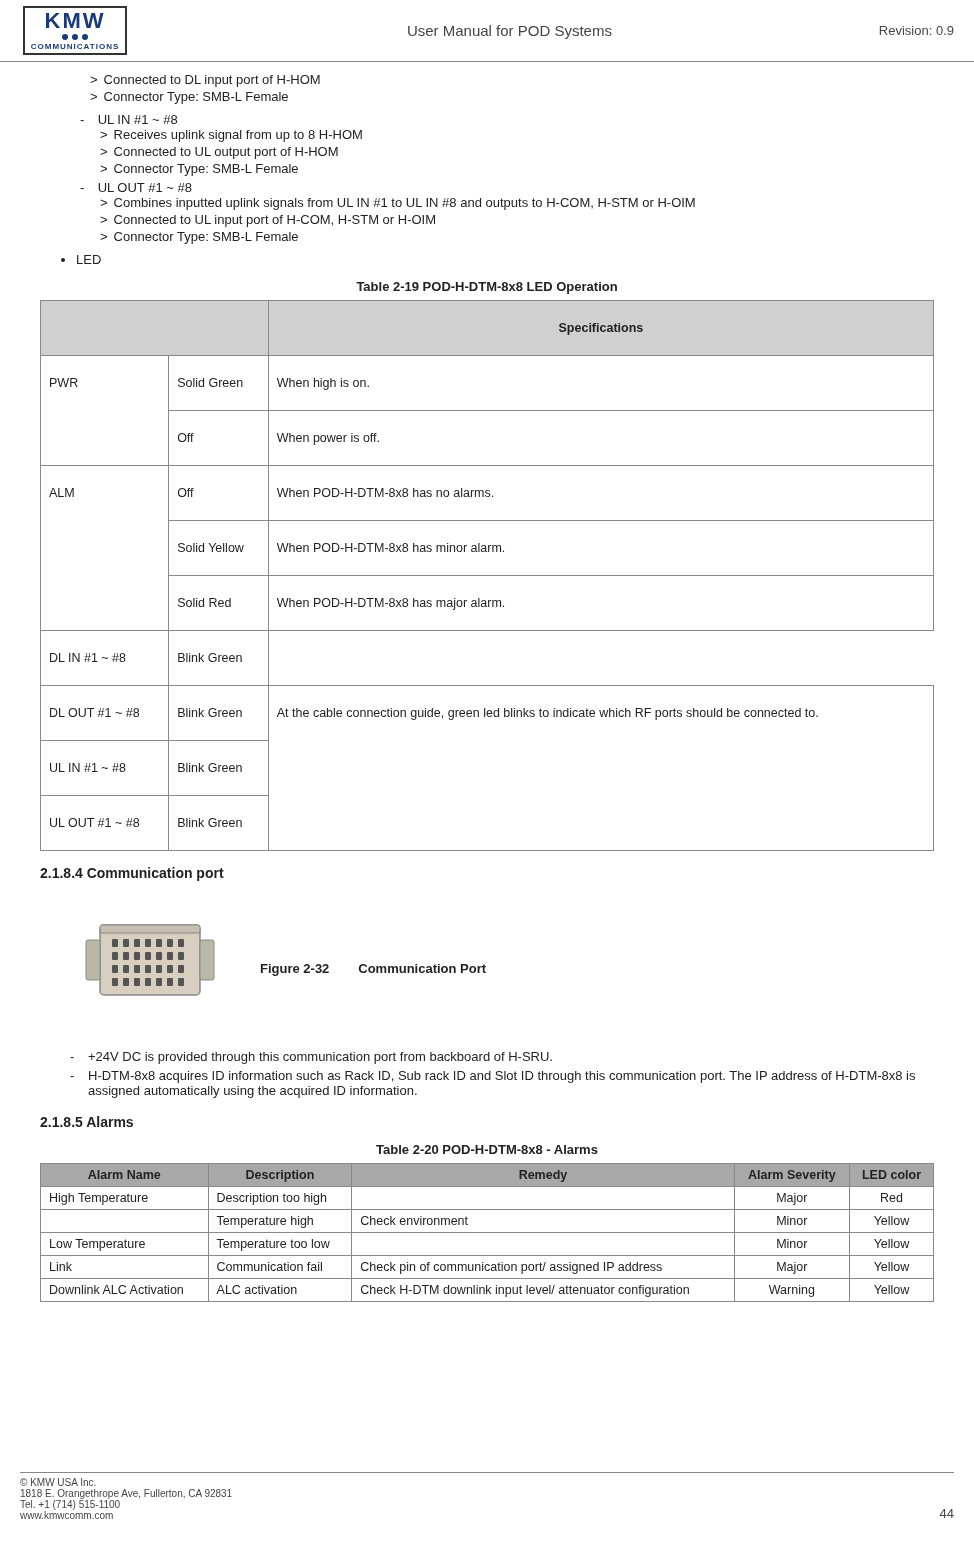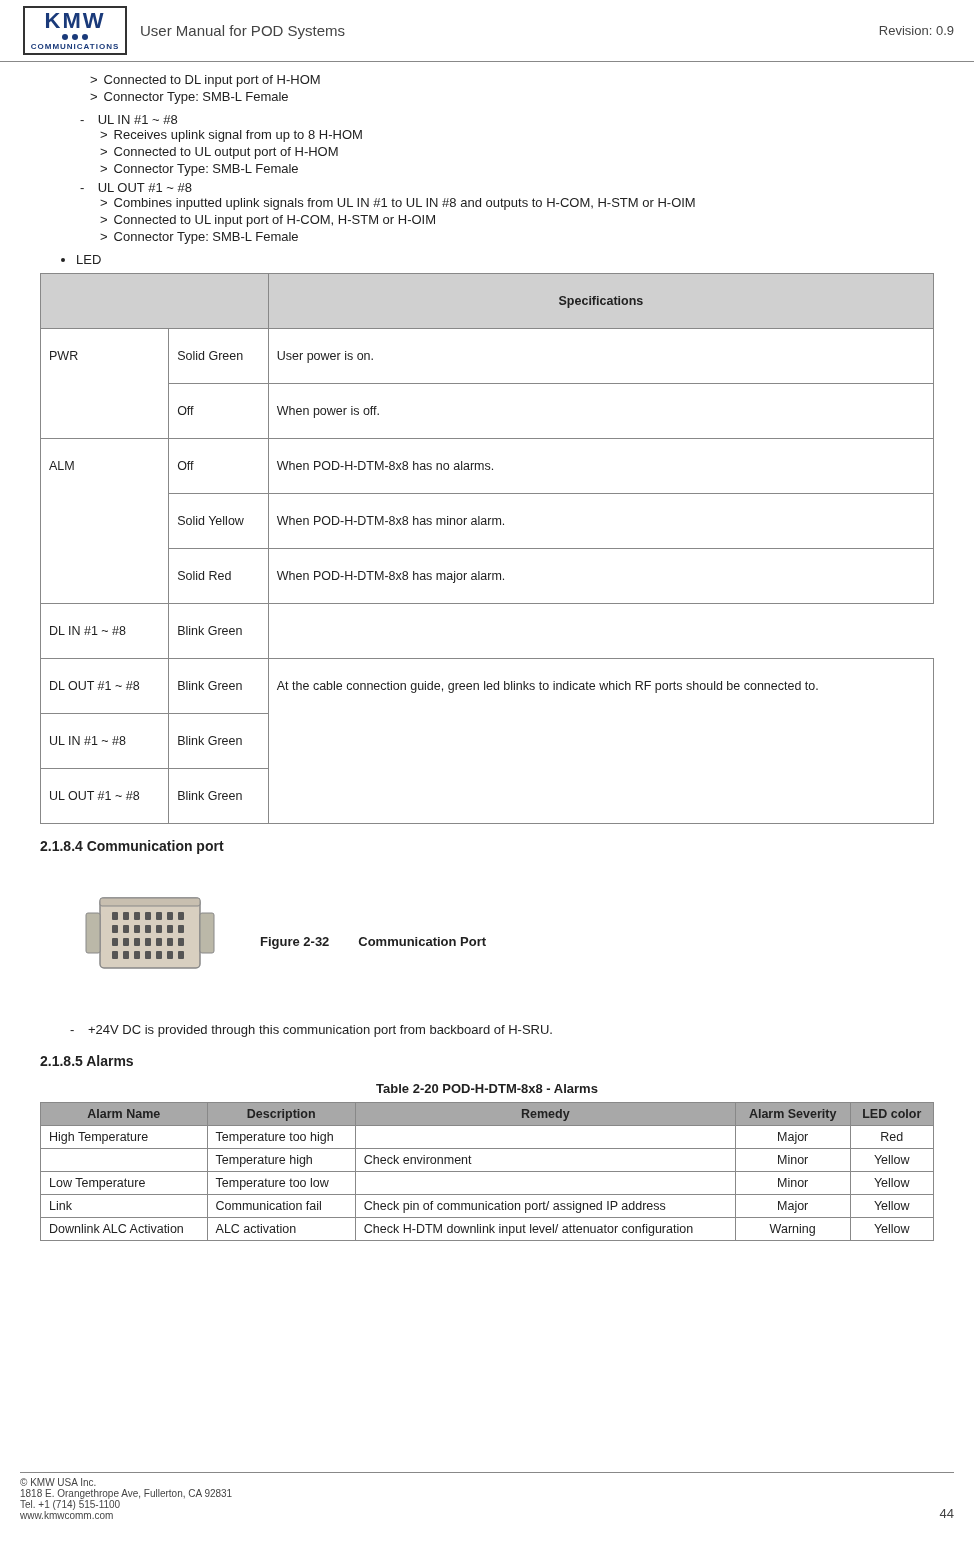--- a/index.html
+++ b/index.html
@@ -54,20 +54,21 @@
     }
     .logo-comm {
       font-size: 8px;
       color: #1a3a7a;
       letter-spacing: 1px;
       font-weight: bold;
     }
     .header-title {
       font-size: 15px;
       color: #444;
+      text-align: center;
       flex: 1;
     }
     .header-revision {
       font-size: 13px;
       color: #444;
     }
 
     
     .content {
       padding: 0 40px 20px 40px;
@@ -251,33 +252,34 @@
       </ul>
     </li>
   </ul>
 
   <ul style="list-style: disc; margin-left: 36px; margin-bottom: 6px;">
     <li>
       <span>LED</span>
     </li>
   </ul>
 
+  <div class="table-title">Table 2-19    POD-H-DTM-8x8 LED Operation</div>
 
   <table class="led-table">
     <thead>
       <tr>
         <th colspan="2"></th>
         <th>Specifications</th>
       </tr>
     </thead>
     <tbody id="led-tbody">
     <tr>
           <td rowspan="2">PWR</td>
           <td>Solid Green</td>
-          <td>User power is on.</td>
+          <td>When high is on.</td>
         </tr>
         <tr>
           <td>Off</td>
           <td>When power is off.</td>
         </tr>
         <tr>
           <td rowspan="3">ALM</td>
           <td>Off</td>
           <td>When POD-H-DTM-8x8 has no alarms.</td>
         </tr>
@@ -359,40 +361,41 @@
     </svg>
     <div class="figure-caption">
       <span>Figure 2-32</span>
       &nbsp;&nbsp;&nbsp;&nbsp;&nbsp;&nbsp;
       <span>Communication Port</span>
     </div>
   </div>
 
   <ul class="body-list" id="body-2184-list">
       <li>+24V DC is provided through this communication port from backboard of H-SRU.</li>
+      <li>H-DTM-8x8 acquires ID information such as Rack ID, Sub rack ID and Slot ID through this communication port. The IP address of H-DTM-8x8 is assigned automatically using the acquired ID information.</li>
     </ul>
 
   <div class="section-heading" style="margin-top:16px;">2.1.8.5   Alarms</div>
 
   <div class="table-title">Table 2-20    POD-H-DTM-8x8 - Alarms</div>
 
   <table class="alarm-table">
     <thead>
       <tr id="alarm-thead-row">
       <th>Alarm Name</th>
           <th>Description</th>
           <th>Remedy</th>
           <th>Alarm Severity</th>
           <th>LED color</th>
         </tr>
     </thead>
     <tbody id="alarm-tbody">
     <tr>
           <td>High Temperature</td>
-          <td>Temperature too high</td>
+          <td>Description too high</td>
           <td></td>
           <td style="text-align: center;">Major</td>
           <td style="text-align: center;">Red</td>
         </tr>
         <tr>
           <td></td>
           <td>Temperature high</td>
           <td>Check environment</td>
           <td style="text-align: center;">Minor</td>
           <td style="text-align: center;">Yellow</td>

